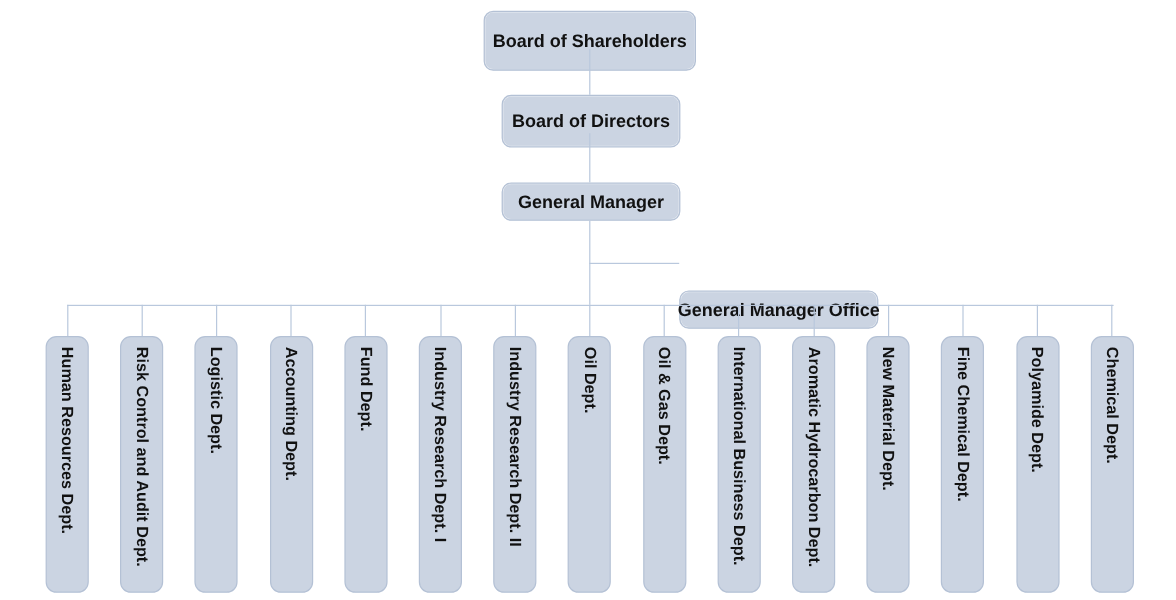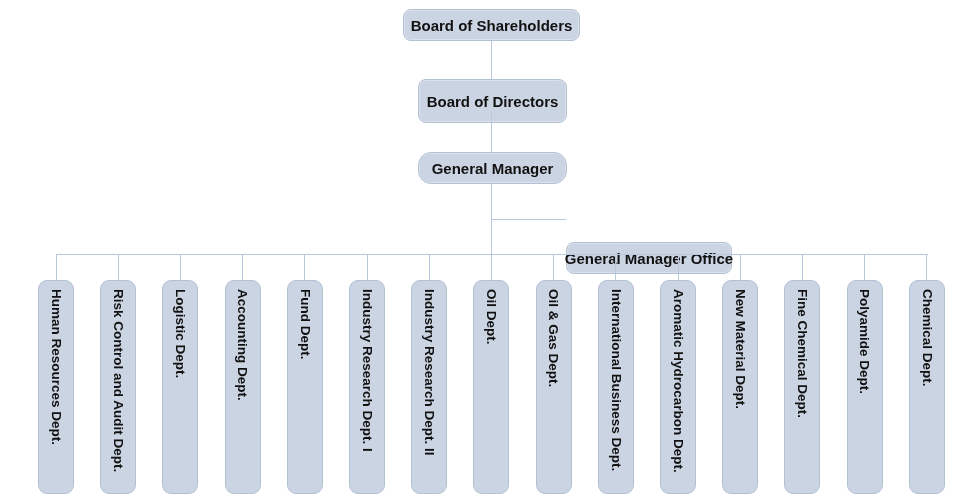--- a/index.html
+++ b/index.html
@@ -26,23 +26,23 @@
     border-radius: 8px;
     display: flex;
     align-items: center;
     justify-content: center;
     font-weight: bold;
     font-size: 15px;
     color: var(--text);
     white-space: nowrap;
     box-shadow: 0 0 0 0.5px rgba(255,255,255,0.6) inset;
   }
-  .node-shareholders { left: 403px; top: 9px;  width: 177px; height: 32px; }
+  .node-shareholders { left: 403px; top: 9px;  width: 177px; height: 50px; }
   .node-directors    { left: 418px; top: 79px; width: 149px; height: 44px; }
-  .node-gm           { left: 418px; top: 152px; width: 149px; height: 32px; border-radius: 13px; }
+  .node-gm           { left: 418px; top: 152px; width: 149px; height: 32px; }
   .node-gm-office    { left: 566px; top: 218px; width: 166px; height: 32px; margin-top: 24px; }
 
   .conn { position: absolute; background: var(--line); }
   .conn-v1 { left: 491px; top: 41px;  width: 1px; height: 38px; }
   .conn-v2 { left: 491px; top: 111px; width: 1px; height: 41px; }
   .conn-v3 { left: 491px; top: 184px; width: 1px; height: 70px; }
   .conn-office { left: 491px; top: 219px; width: 75px; height: 1px; }
   .conn-rail   { left: 56px;  top: 254px; width: 872px; height: 1px; }
 
   .dept-row {

